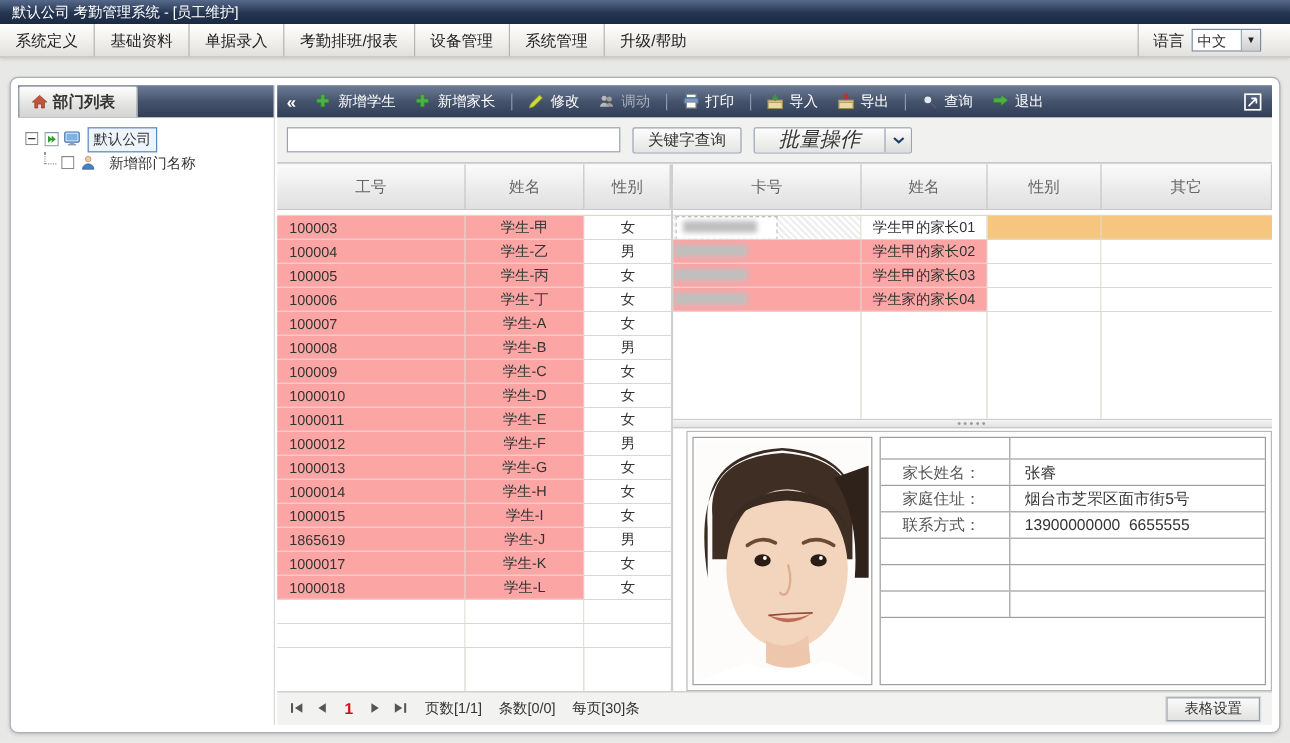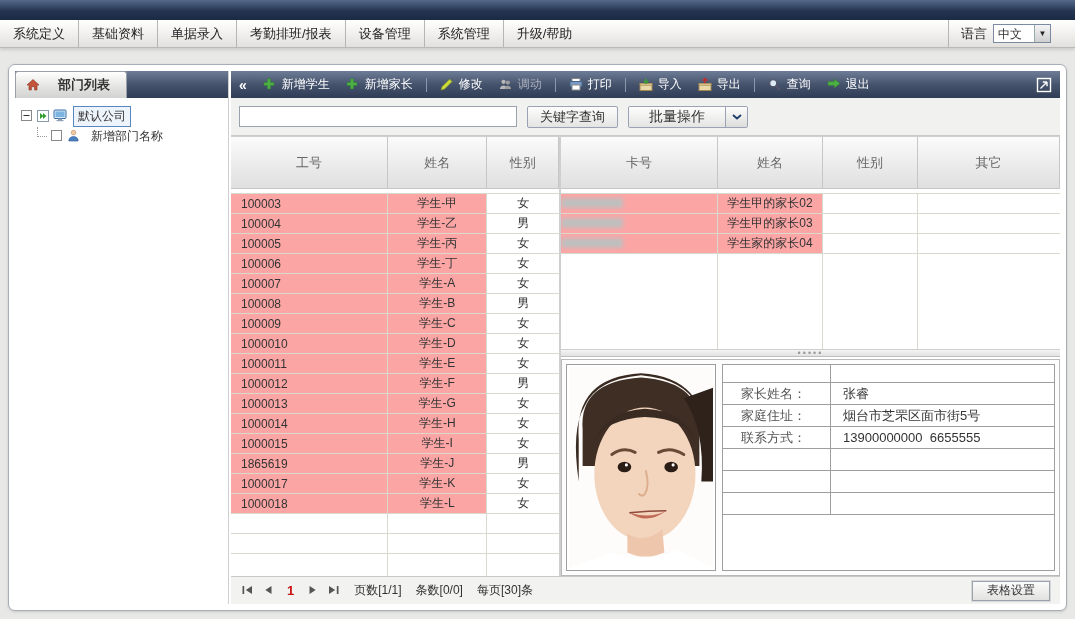--- a/index.html
+++ b/index.html
@@ -30,21 +30,21 @@
     display:flex; align-items:center; justify-content:center; font-size:8px; color:#222; }
 
   
   .panel { position:absolute; left:8px; top:64px; width:1059px; height:547px;
     background:#fff; border:1px solid #a9aeb6; border-radius:7px; padding:6px;
     box-shadow:0 1px 3px rgba(0,0,0,0.15); display:flex; gap:2px; }
 
   
   .sidebar { width:214px; display:flex; flex-direction:column; border-right:1px solid #cfcfcf; }
   .side-header { height:27px; display:flex; background:linear-gradient(#6e7d97,#46536d 50%,#303d57); }
-  .side-tab { width:112px; display:flex; align-items:center; gap:16px; padding:0 10px;
+  .side-tab { width:100px; display:flex; align-items:center; gap:2px; padding:0 10px;
     background:linear-gradient(#ffffff,#e2e2e0 60%,#d2d2d0); border:1px solid #9aa0aa; border-bottom:none;
     border-radius:3px 3px 0 0; font-weight:bold; color:#333; font-size:13px; }
   .tree { flex:1; background:#fff; padding:8px 6px; }
   .tree-row { display:flex; align-items:center; gap:4px; height:20px; }
   .tree-row.child { padding-left:16px; }
   .tree-dots { width:10px; height:10px; border-left:1px dotted #999; border-bottom:1px dotted #999; margin-top:-8px; }
   .node-label { padding:1px 4px; }
   .node-label.selected { border:1px solid #5a86c0; background:#eef4fc; }
   .ticon16 { width:16px; height:14px; display:inline-flex; }
   .ticon12 { width:12px; height:12px; display:inline-flex; }
@@ -60,29 +60,29 @@
   .tbtn .ticn { width:15px; height:13px; display:inline-flex; }
   .tdiv { width:1px; height:14px; background:#8b97ab; margin:0 3px; }
   .expand-btn { margin-left:auto; width:16px; height:16px; display:inline-flex; cursor:pointer; }
 
   .searchrow { height:38px; background:#f1f1ef; border-bottom:1px solid #c9c9c9; display:flex;
     align-items:center; padding:0 8px; gap:10px; }
   .search-input { width:278px; height:21px; border:1px solid #9aa2ad; background:#fff; padding:0 4px; font-size:12px; }
   .btn { height:22px; padding:0 12px; background:linear-gradient(#fdfdfd,#e4e4e2); border:1px solid #9aa2b5;
     border-radius:2px; font-size:13px; color:#333; display:inline-flex; align-items:center; cursor:pointer; }
   .dropdown { display:flex; height:22px; border:1px solid #9aa2b5; border-radius:2px; overflow:hidden; cursor:pointer; }
-  .dropdown .dd-main { padding:0 20px; background:linear-gradient(#fdfdfd,#e4e4e2); display:flex; align-items:center; font-size:14px; }
+  .dropdown .dd-main { padding:0 20px; background:linear-gradient(#fdfdfd,#e4e4e2); display:flex; align-items:center; font-size:17px;font-style:italic; }
   .dropdown .dd-arrow { width:22px; background:linear-gradient(#fdfdfd,#dcdcda); border-left:1px solid #9aa2b5;
     display:flex; align-items:center; justify-content:center; }
 
   .tables { flex:1; display:flex; min-height:0; border-top:1px solid #cfcfcf; }
 
   
   .gtable { display:flex; flex-direction:column; }
-  .ghead { display:flex; height:52px; background:linear-gradient(#fbfbfb,#eaeaea 60%,#e0e0e0);
+  .ghead { display:flex; height:38px; background:linear-gradient(#fbfbfb,#eaeaea 60%,#e0e0e0);
     border-bottom:1px solid #c6c6c6; }
   .ghead .hcell { display:flex; align-items:center; justify-content:center; color:#666; font-size:13px;
     border-right:1px solid #c6c6c6; }
   .gspacer { height:5px; border-bottom:1px solid #d9d9ce; background:#fff; }
   .grow { display:flex; height:20px; border-bottom:1px solid #d9d9ce; }
   .gcell { display:flex; align-items:center; border-right:1px solid #d9d9ce; font-size:12px; overflow:hidden; }
   .yellow { background:#fca5a5; }
   .white { background:#fff; }
   .orange { background:#f6c57e; }
   .cid { padding-left:10px; }
@@ -97,21 +97,21 @@
   .right-table { height:212px; }
   .rt-c1{width:157px;} .rt-c2{width:105px;} .rt-c3{width:95px;} .rt-c4{flex:1; border-right:none;}
   .hatch { background:#fff; background-image:repeating-linear-gradient(45deg,#efefef 0 2px,#ffffff 2px 4px); }
   .card-box { display:inline-block; border:1px dashed #bdbdbd; background:#fff; padding:2px 16px 2px 5px; margin-left:2px; }
   .blurnum { display:inline-block; width:62px; height:10px; background:#bfbfbf; border-radius:2px; filter:blur(2px); }
 
   .splitter { height:8px; background:linear-gradient(#f4f4f4,#e2e2e2); border-top:1px solid #cfcfcf;
     border-bottom:1px solid #bfbfbf; display:flex; align-items:center; justify-content:center; cursor:row-resize; }
   .splitter .dots { color:#9a9a9a; font-size:9px; letter-spacing:2px; line-height:4px; }
 
-  .detail { flex:1; border:1px solid #b9b9b9; margin-top:2px; padding:4px; display:flex; gap:6px; background:#fdfdfd; }
+  .detail { flex:1; border:1px solid #b9b9b9; margin-top:2px; padding:4px; display:flex; gap:6px; background:#fdfdfd;margin-left:11px; }
   .photo-frame { width:150px; border:1px solid #9e9e9e; background:#fff; padding:2px; }
   .photo { width:100%; height:100%; display:block; }
   .dtable { flex:1; border:1px solid #9e9e9e; display:flex; flex-direction:column; background:#fff; }
   .drow { display:flex; height:22px; border-bottom:1px solid #9e9e9e; }
   .drow.first { height:18px; }
   .drow .dlabel { width:108px; border-right:1px solid #9e9e9e; display:flex; align-items:center;
     padding-left:18px; color:#555; font-size:13px; }
   .drow .dvalue { flex:1; display:flex; align-items:center; padding-left:12px; font-size:13px; white-space:pre; }
   .dfoot { flex:1; }
 
@@ -121,20 +121,21 @@
   .pgnum { color:#cc1111; font-weight:bold; margin:0 4px; font-size:13px; }
   .pgtext { color:#333; font-size:12px; margin-left:6px; }
   .settings-btn { margin-left:auto; height:20px; padding:0 14px; font-size:12px;
     background:linear-gradient(#fbfbfb,#e2e2e0); border:1px solid #9aa2ad; box-shadow:0 0 0 1px #d8d8d8;
     display:inline-flex; align-items:center; cursor:pointer; color:#333; }
 </style>
 </head>
 <body>
 
 <div class="titlebar">
+  <span>默认公司 考勤管理系统 - [员工维护]</span>
 </div>
 
 <div class="menubar">
   <div class="menu-items">
       <div class="menu-item">系统定义</div>
       <div class="menu-item">基础资料</div>
       <div class="menu-item">单据录入</div>
       <div class="menu-item">考勤排班/报表</div>
       <div class="menu-item">设备管理</div>
       <div class="menu-item">系统管理</div>
@@ -429,20 +430,28 @@
       <div class="right-sec">
         <div class="gtable right-table">
           <div class="ghead">
             <div class="hcell rt-c1">卡号</div>
             <div class="hcell rt-c2">姓名</div>
             <div class="hcell rt-c3">性别</div>
             <div class="hcell rt-c4">其它</div>
           </div>
           <div class="gspacer"></div>
           <div>
+              <div class="grow">
+                <div class="gcell rt-c1 hatch">
+                  <span class="card-box"><span class="blurnum"></span></span>
+                </div>
+                <div class="gcell ccenter rt-c2 white">学生甲的家长01</div>
+                <div class="gcell ccenter rt-c3 orange"></div>
+                <div class="gcell rt-c4 orange"></div>
+              </div>
               <div class="grow">
                 <div class="gcell rt-c1 yellow">
                   <span><span class="blurnum"></span></span>
                 </div>
                 <div class="gcell ccenter rt-c2 yellow">学生甲的家长02</div>
                 <div class="gcell ccenter rt-c3 white"></div>
                 <div class="gcell rt-c4 white"></div>
               </div>
               <div class="grow">
                 <div class="gcell rt-c1 yellow">

